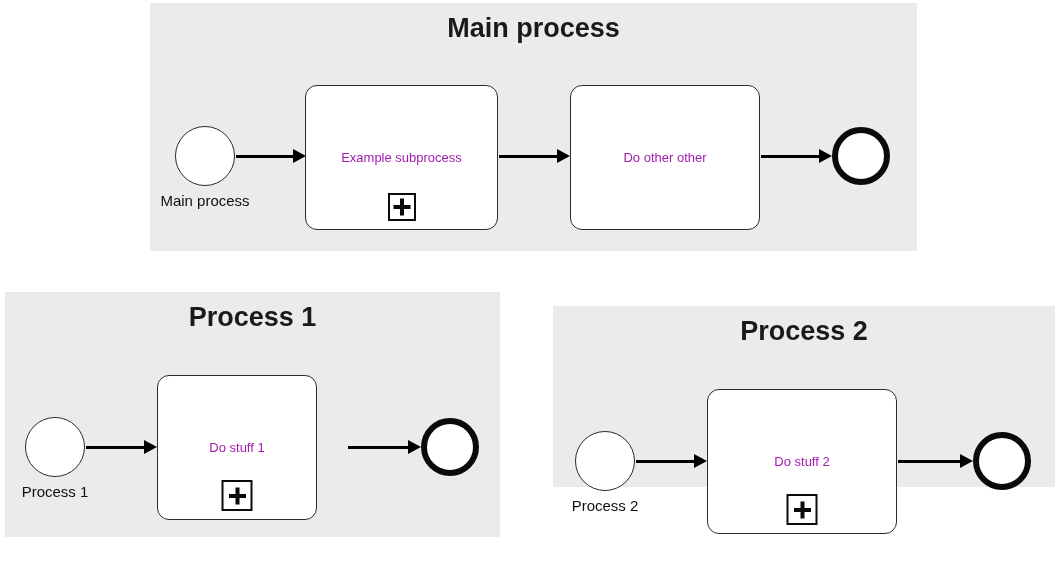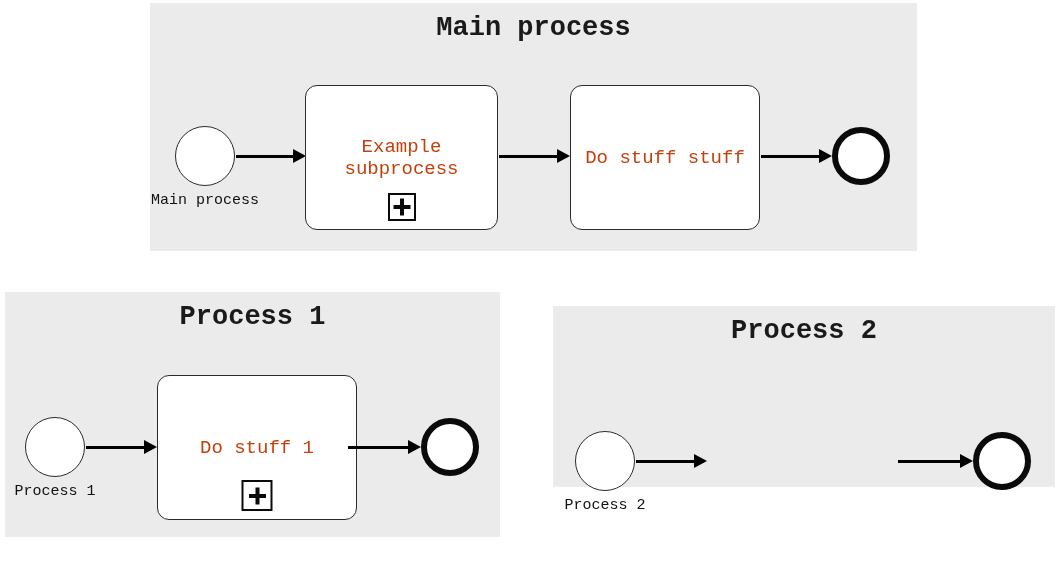--- a/index.html
+++ b/index.html
@@ -1,15 +1,15 @@
 <!DOCTYPE html>
 <html><head>
 <meta charset="utf-8">
 <style>
-  * { margin:0; padding:0; box-sizing:border-box;font-family:Liberation Mono, monospace; }
+  * { margin:0; padding:0; box-sizing:border-box; }
   body { background:#ffffff; }
   .page {
     position:relative; width:1063px; height:565px; background:#ffffff;
     font-family:"Liberation Sans", sans-serif; overflow:hidden;
   }
   .panel { position:absolute; background:#ebebeb; }
   .panel-title {
     position:absolute; top:10px; left:0; width:100%; text-align:center;
     font-size:27px; font-weight:700; color:#1a1a1a;
   }
@@ -22,21 +22,21 @@
     background:#ffffff; border:6px solid #0a0a0a;
   }
   .event-label {
     position:absolute; width:130px; text-align:center;
     font-size:15px; color:#111111;
   }
   .task {
     position:absolute; background:#ffffff; border:1.5px solid #2b2b2b;
     border-radius:12px; display:flex; align-items:center; justify-content:center;
   }
-  .task-label { font-size:19px; color:#c2410c; text-align:center; padding:0 6px; }
+  .task-label { font-size:13px; color:#a21caf; text-align:center; padding:0 6px; }
   .plus-marker {
     position:absolute; left:50%; bottom:8px; transform:translateX(-50%);
     width:28px; height:28px; background:#ffffff; border:2.5px solid #0a0a0a;
   }
   .plus-marker.lg { width:31px; height:31px; }
   .bar { position:absolute; left:50%; top:50%; background:#0a0a0a; }
   .bar-v { width:4px; height:17px; transform:translate(-50%,-50%); }
   .bar-h { width:17px; height:4px; transform:translate(-50%,-50%); }
   .arrow { position:absolute; height:14px; }
   .arrow-line { position:absolute; left:0; right:10px; top:5.5px; height:3px; background:#000000; }
@@ -70,21 +70,21 @@
         <div class="bar bar-h"></div>
       </div>
     </div>
 
     <div class="arrow" style="left:349px; top:146px; width:71px;">
       <div class="arrow-line"></div>
       <div class="arrow-head"></div>
     </div>
 
     <div class="task" style="left:420px; top:82px; width:190px; height:145px;">
-      <div class="task-label">Do stuff stuff</div>
+      <div class="task-label">Do other other</div>
     </div>
 
     <div class="arrow" style="left:611px; top:146px; width:71px;">
       <div class="arrow-line"></div>
       <div class="arrow-head"></div>
     </div>
 
     <div class="event-end" style="left:682px; top:124px;"></div>
   </div>
 
@@ -93,21 +93,21 @@
     <div class="panel-title">Process 1</div>
 
     <div class="event-start" style="left:20px; top:125px;"></div>
     <div class="event-label" style="left:-15px; top:191px;">Process 1</div>
 
     <div class="arrow" style="left:81px; top:148px; width:71px;">
       <div class="arrow-line"></div>
       <div class="arrow-head"></div>
     </div>
 
-    <div class="task" style="left:152px; top:83px; width:200px; height:145px;">
+    <div class="task" style="left:152px; top:83px; width:160px; height:145px;">
       <div class="task-label">Do stuff 1</div>
       <div class="plus-marker lg">
         <div class="bar bar-v"></div>
         <div class="bar bar-h"></div>
       </div>
     </div>
 
     <div class="arrow" style="left:343px; top:148px; width:73px;">
       <div class="arrow-line"></div>
       <div class="arrow-head"></div>
@@ -121,20 +121,27 @@
     <div class="panel-title">Process 2</div>
 
     <div class="event-start" style="left:22px; top:125px;"></div>
     <div class="event-label" style="left:-13px; top:191px;">Process 2</div>
 
     <div class="arrow" style="left:83px; top:148px; width:71px;">
       <div class="arrow-line"></div>
       <div class="arrow-head"></div>
     </div>
 
+    <div class="task" style="left:154px; top:83px; width:190px; height:145px;">
+      <div class="task-label">Do stuff 2</div>
+      <div class="plus-marker lg">
+        <div class="bar bar-v"></div>
+        <div class="bar bar-h"></div>
+      </div>
+    </div>
 
     <div class="arrow" style="left:345px; top:148px; width:75px;">
       <div class="arrow-line"></div>
       <div class="arrow-head"></div>
     </div>
 
     <div class="event-end" style="left:420px; top:126px;"></div>
   </div>
 
 </div>

